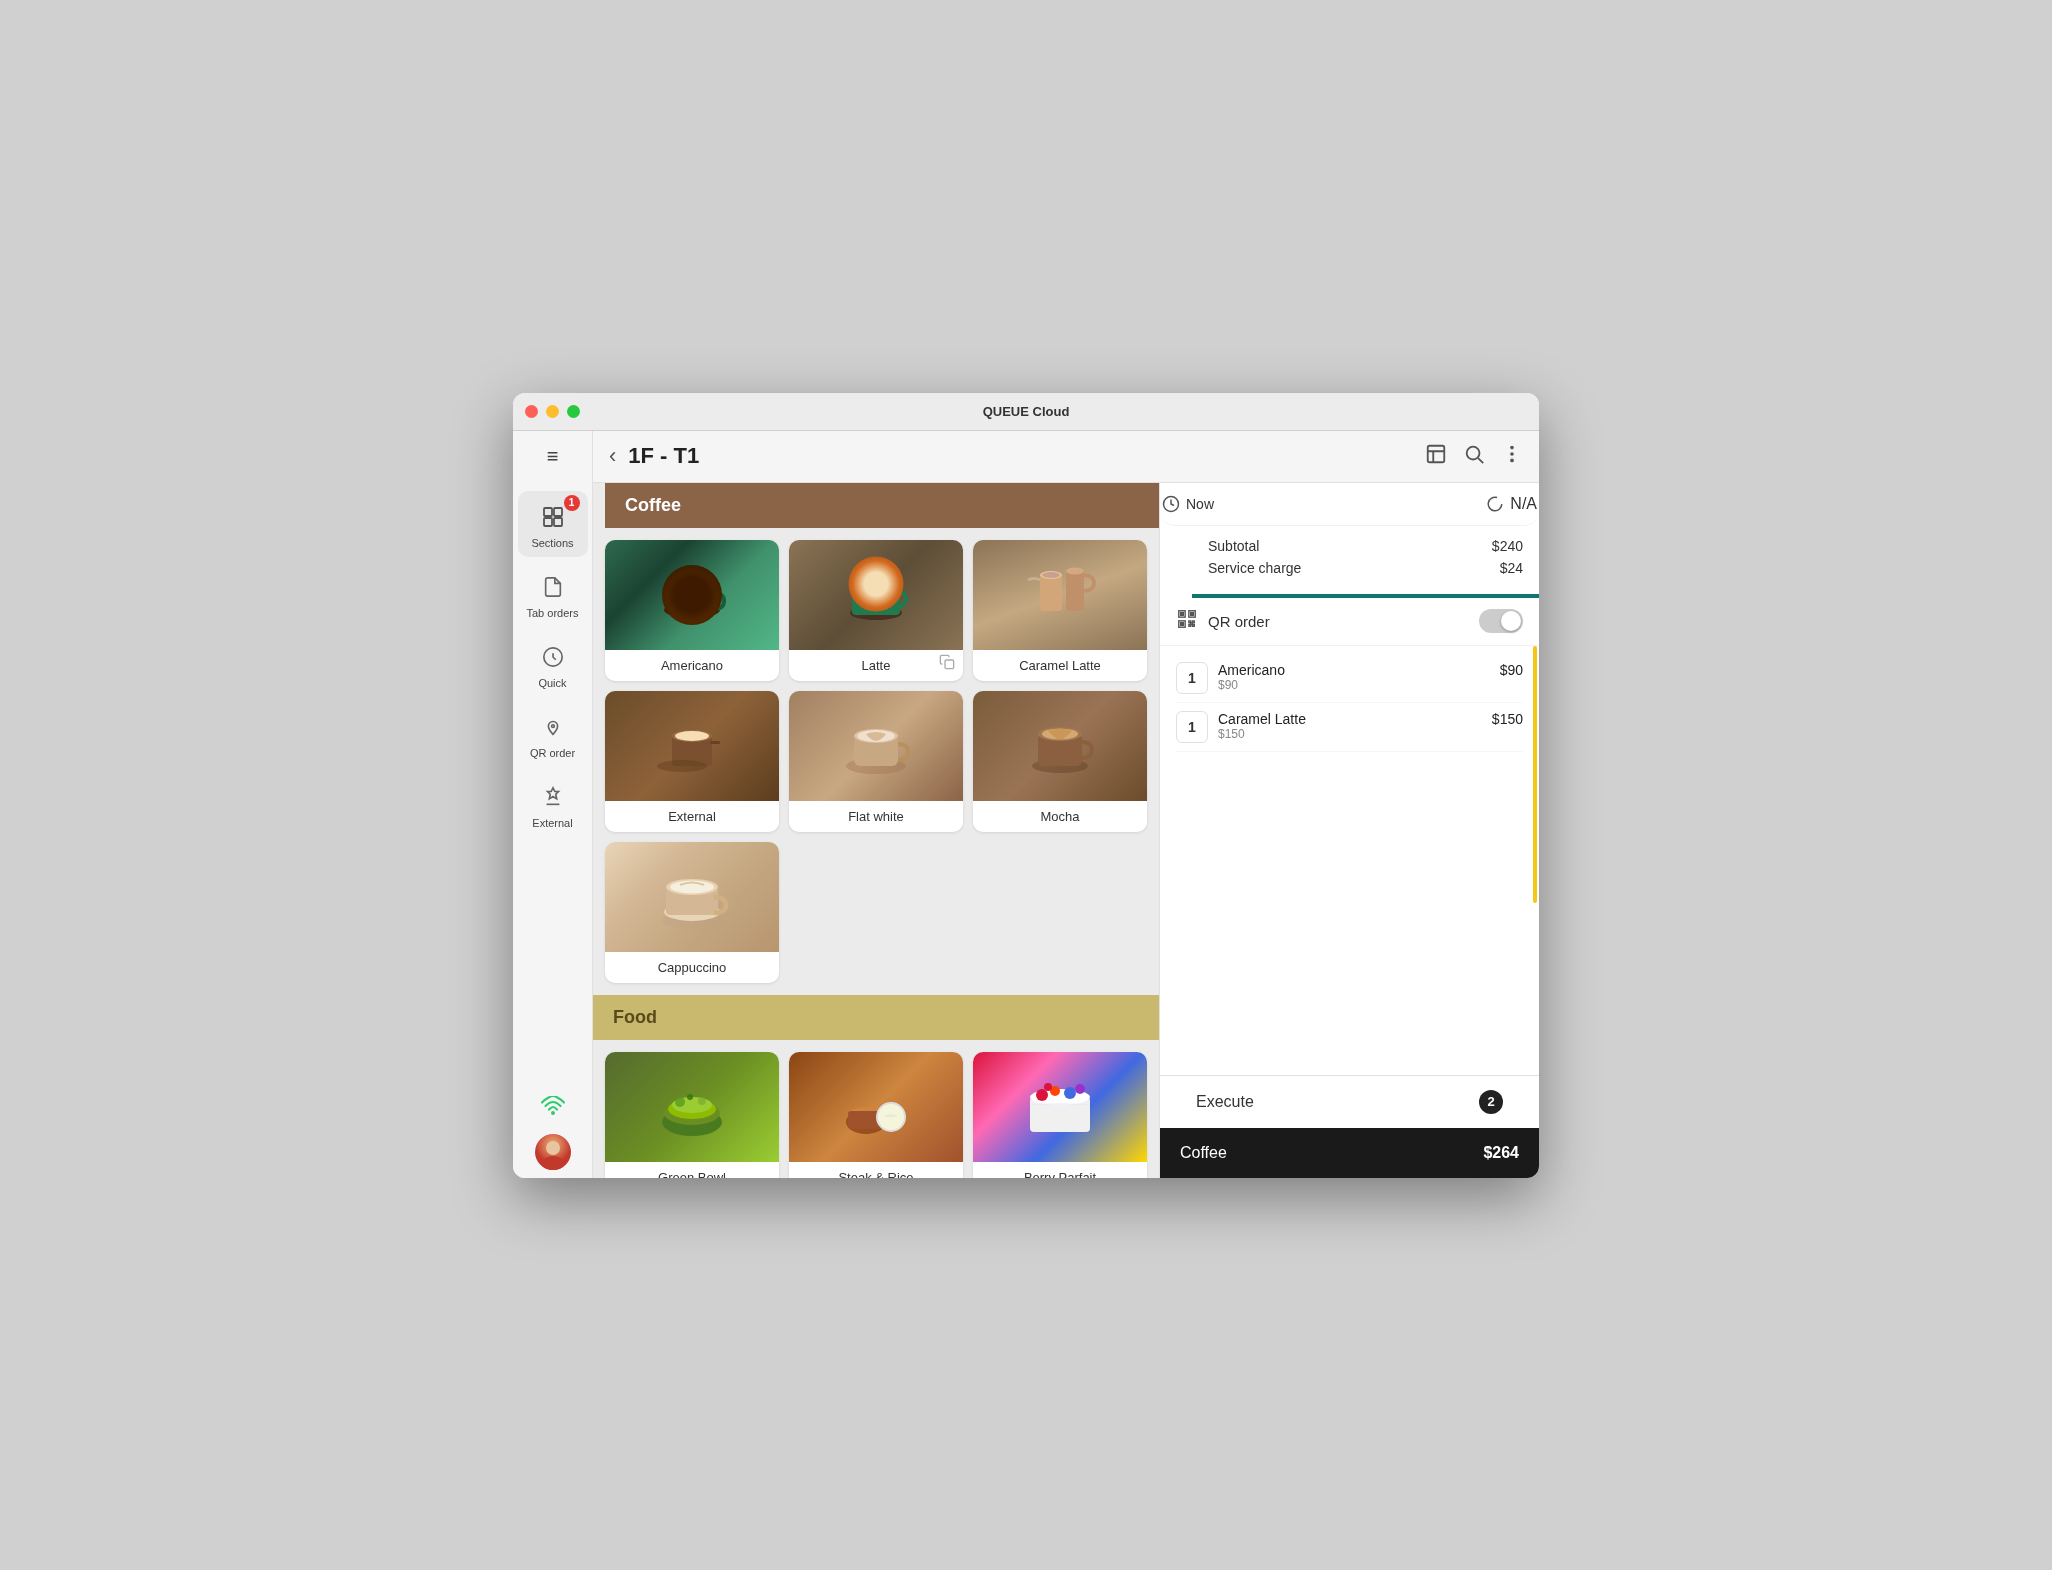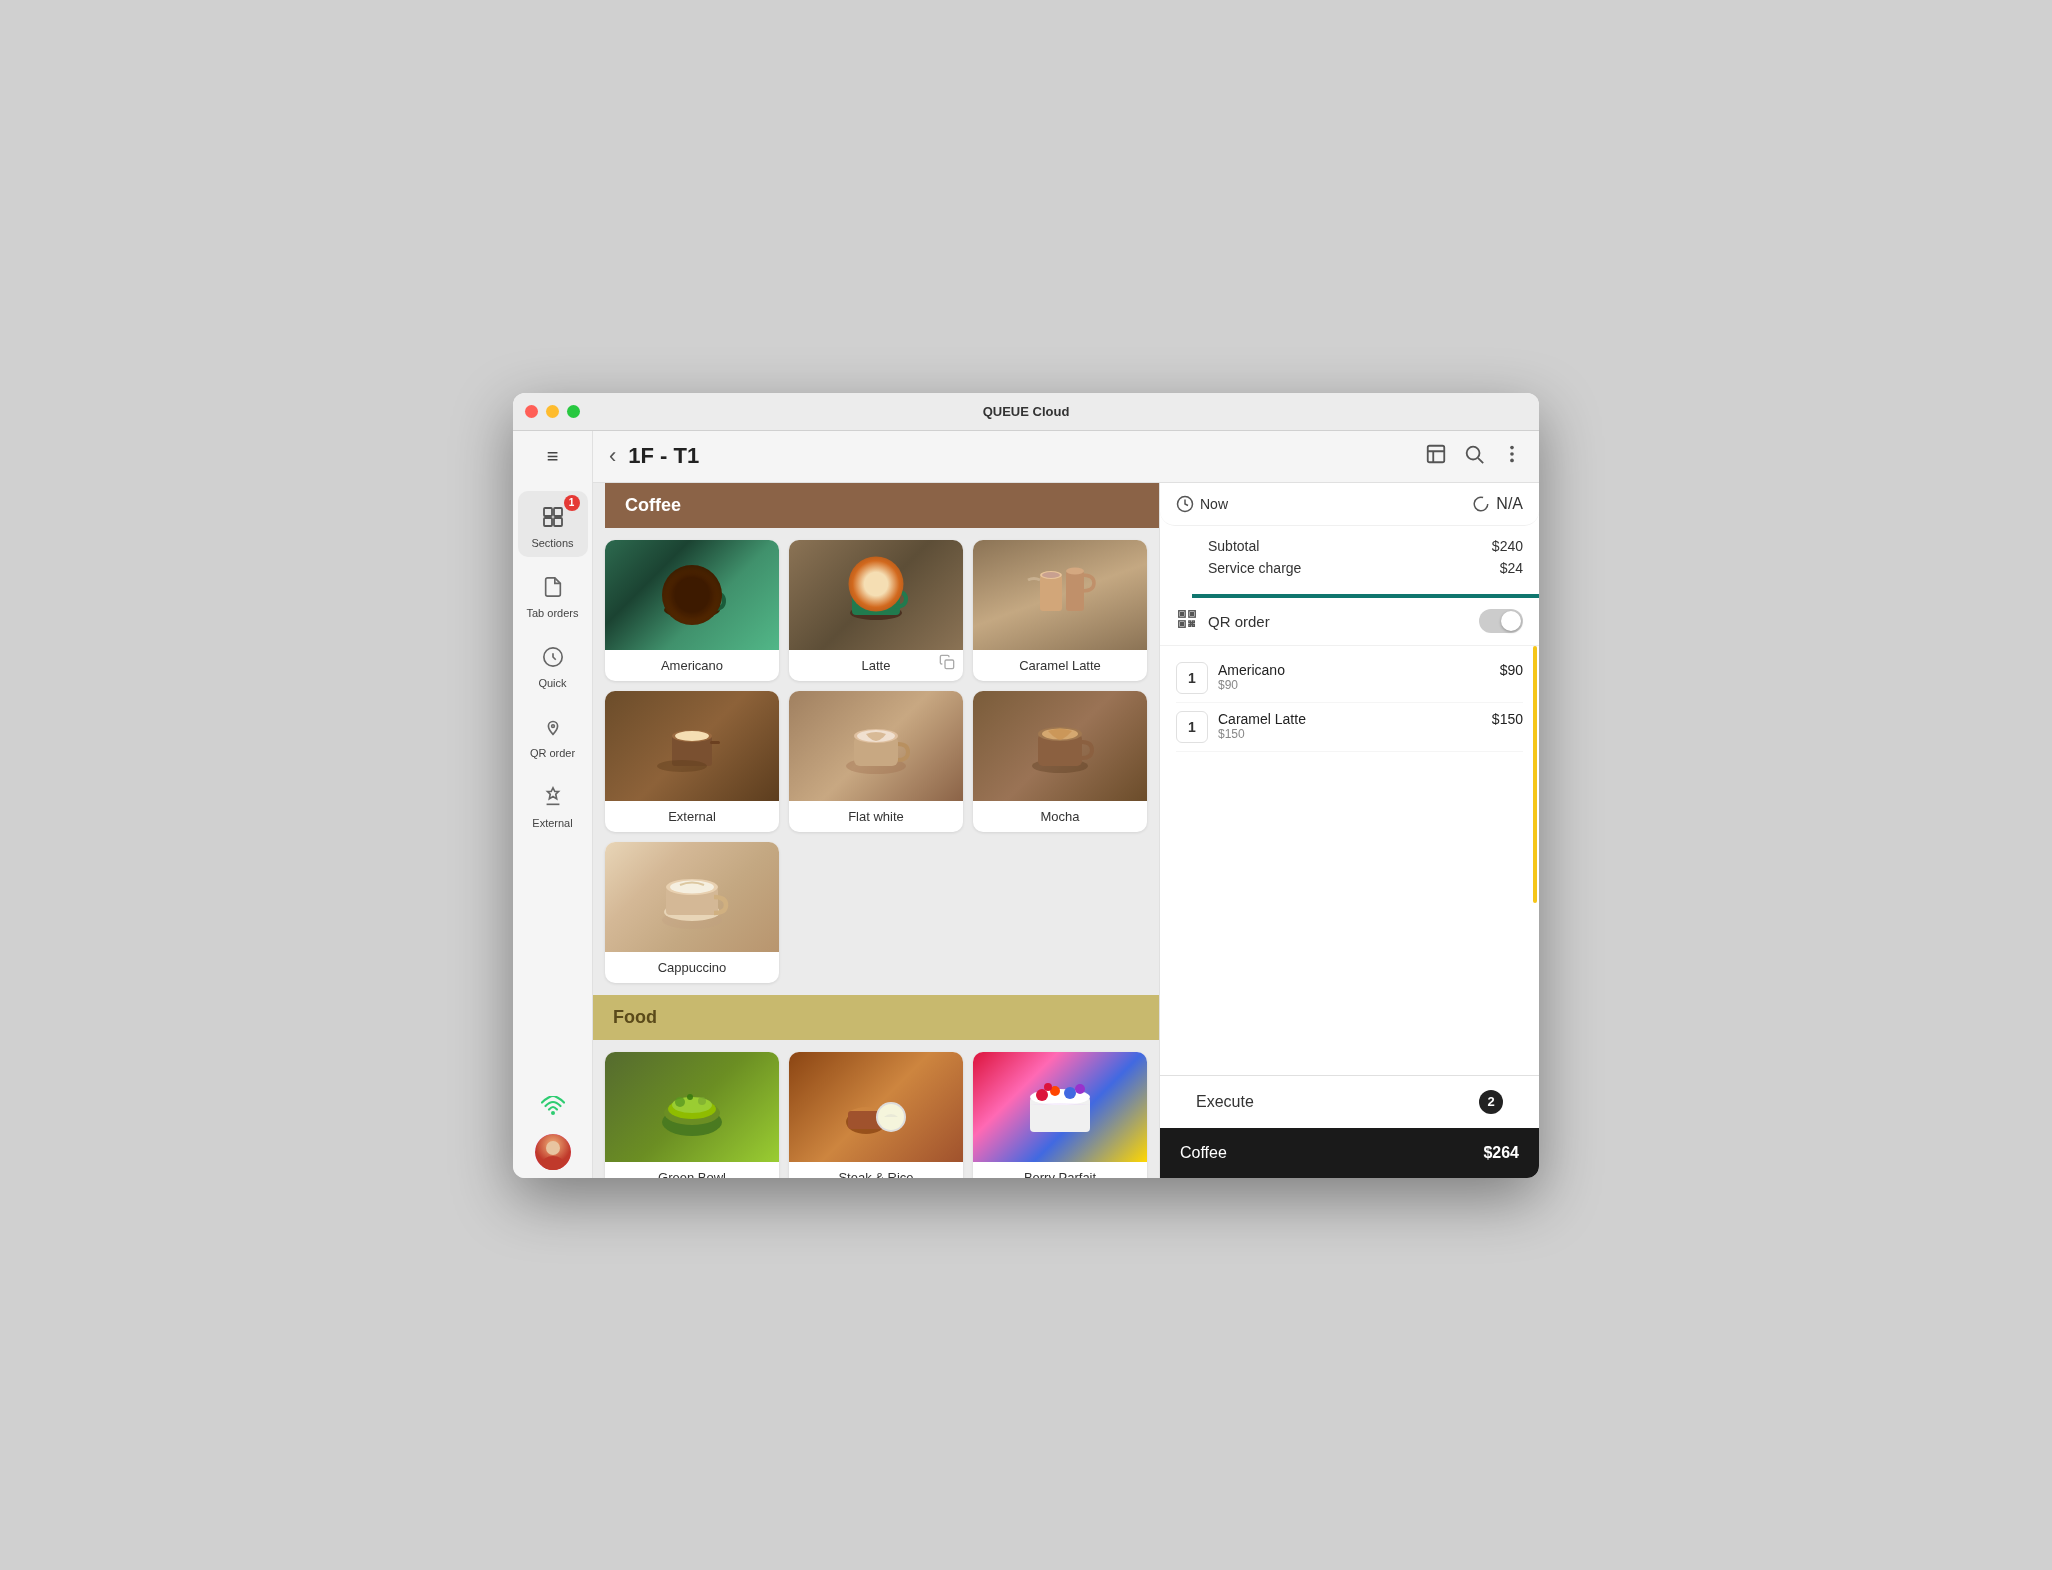--- a/index.html
+++ b/index.html
@@ -270,21 +270,21 @@
       width: 380px;
       background: white;
       border-left: 1px solid #e0e0e0;
       display: flex;
       flex-direction: column;
       flex-shrink: 0;
     }
     .order-header {
       display: flex;
       align-items: center;
-      padding: 12px 16px;
+      padding: 12px 2px;
       border-bottom: 1px solid #f0f0f0;
       gap: 8px;
       border-radius: 15px;
     }
     .order-time-btn {
       display: flex; align-items: center; gap: 6px;
       font-size: 14px; color: #333;
       flex: 1;
     }
     .order-na-btn {

